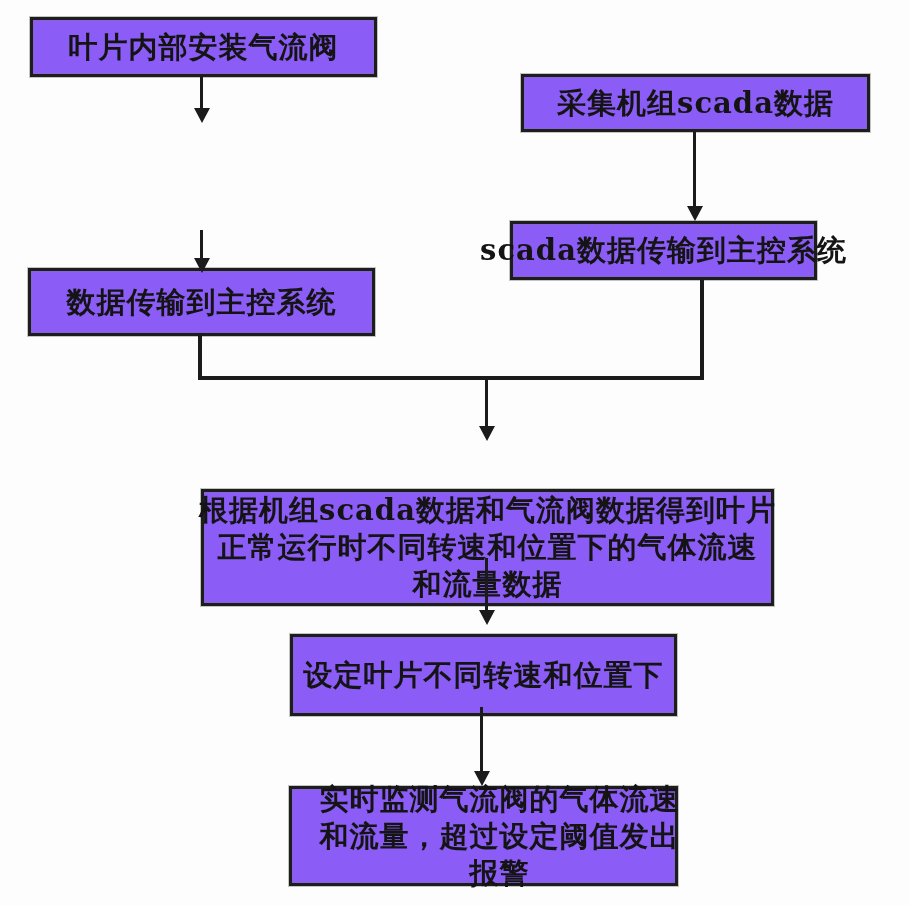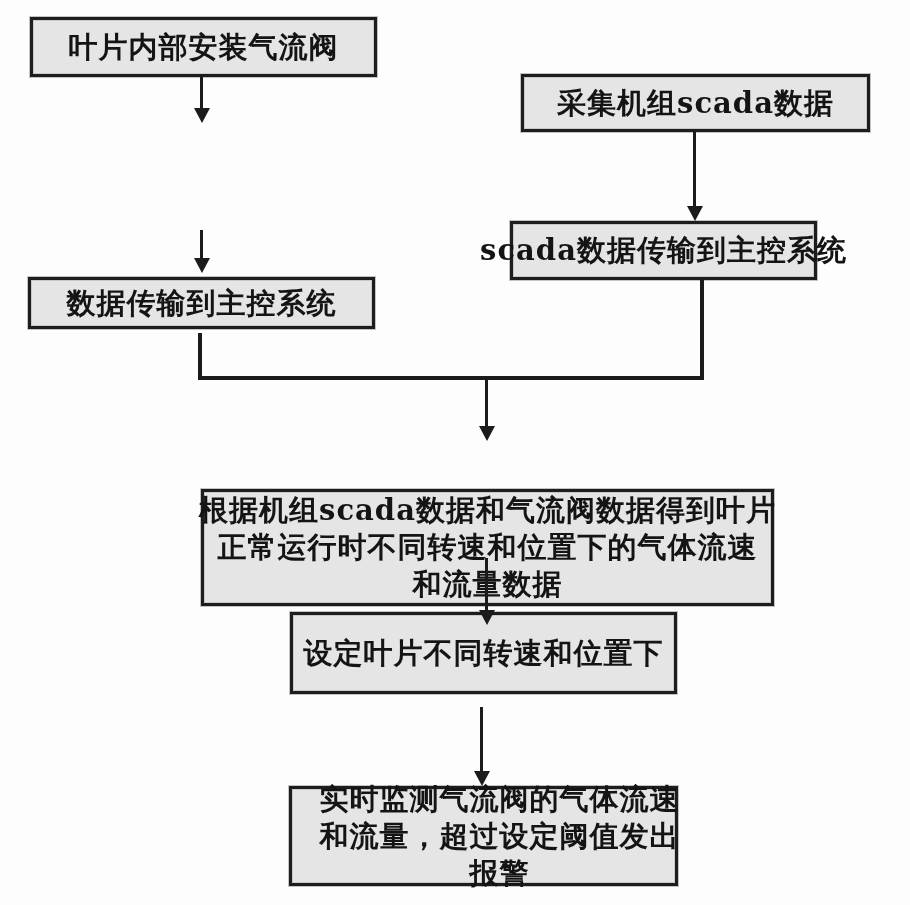--- a/index.html
+++ b/index.html
@@ -10,44 +10,44 @@
     overflow:hidden;
   }
   .canvas{
     position:relative;width:910px;height:905px;
     background:#fdfdfd;
   }
   .box{
     position:absolute;
     box-sizing:border-box;
     border:3px solid #1d1d1d;
-    background:#e5e5e5;
+    background:#8b5cf6;
     display:flex;
     flex-direction:column;
     justify-content:center;
     align-items:center;
     color:#141414;
     font-weight:bold;
     box-shadow:0 0 0 1px rgba(90,90,90,.35), inset 0 0 0 1px rgba(120,120,120,.25);
   }
   .box .bl{
     white-space:nowrap;
     text-align:center;
     font-size:29px;
     line-height:37px;
     letter-spacing:1px;
   }
   
   .b-l1{left:30px; top:17px;  width:347px; height:60px;}
   .b-l2{left:28px; top:122px; width:347px; height:108px;}
-  .b-l3{left:28px; top:277px; width:347px; height:52px;}
+  .b-l3{left:28px; top:268px; width:347px; height:68px;}
   .b-r1{left:521px;top:74px;  width:349px; height:58px;}
   .b-r2{left:510px;top:221px; width:307px; height:59px;}
   .b-m1{left:201px;top:441px; width:573px; height:117px;margin-top:48px;}
-  .b-m2{left:290px;top:612px; width:387px; height:82px;}
+  .b-m2{left:290px;top:634px; width:387px; height:82px;}
   .b-m3{left:289px;top:786px; width:389px; height:100px;padding-left:32px;}
 
   .vline,.hline{
     position:absolute;
     background:#1b1b1b;
   }
   .vline{width:3px;}
   .hline{height:4px;}
   .thick{width:4px;}
   .ahead{

